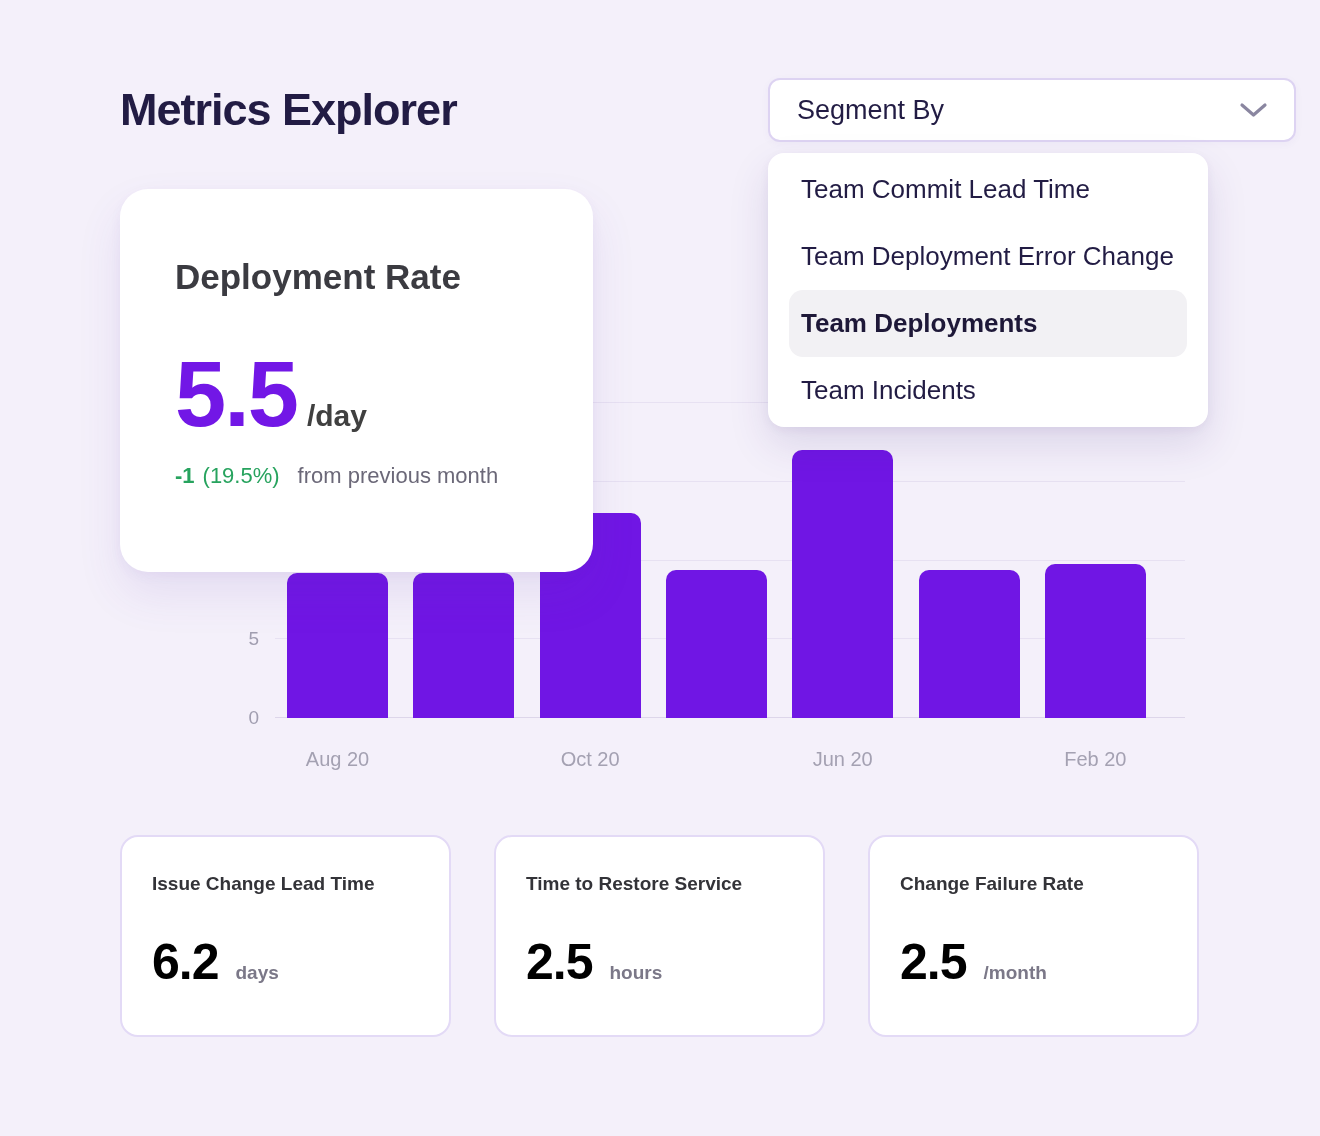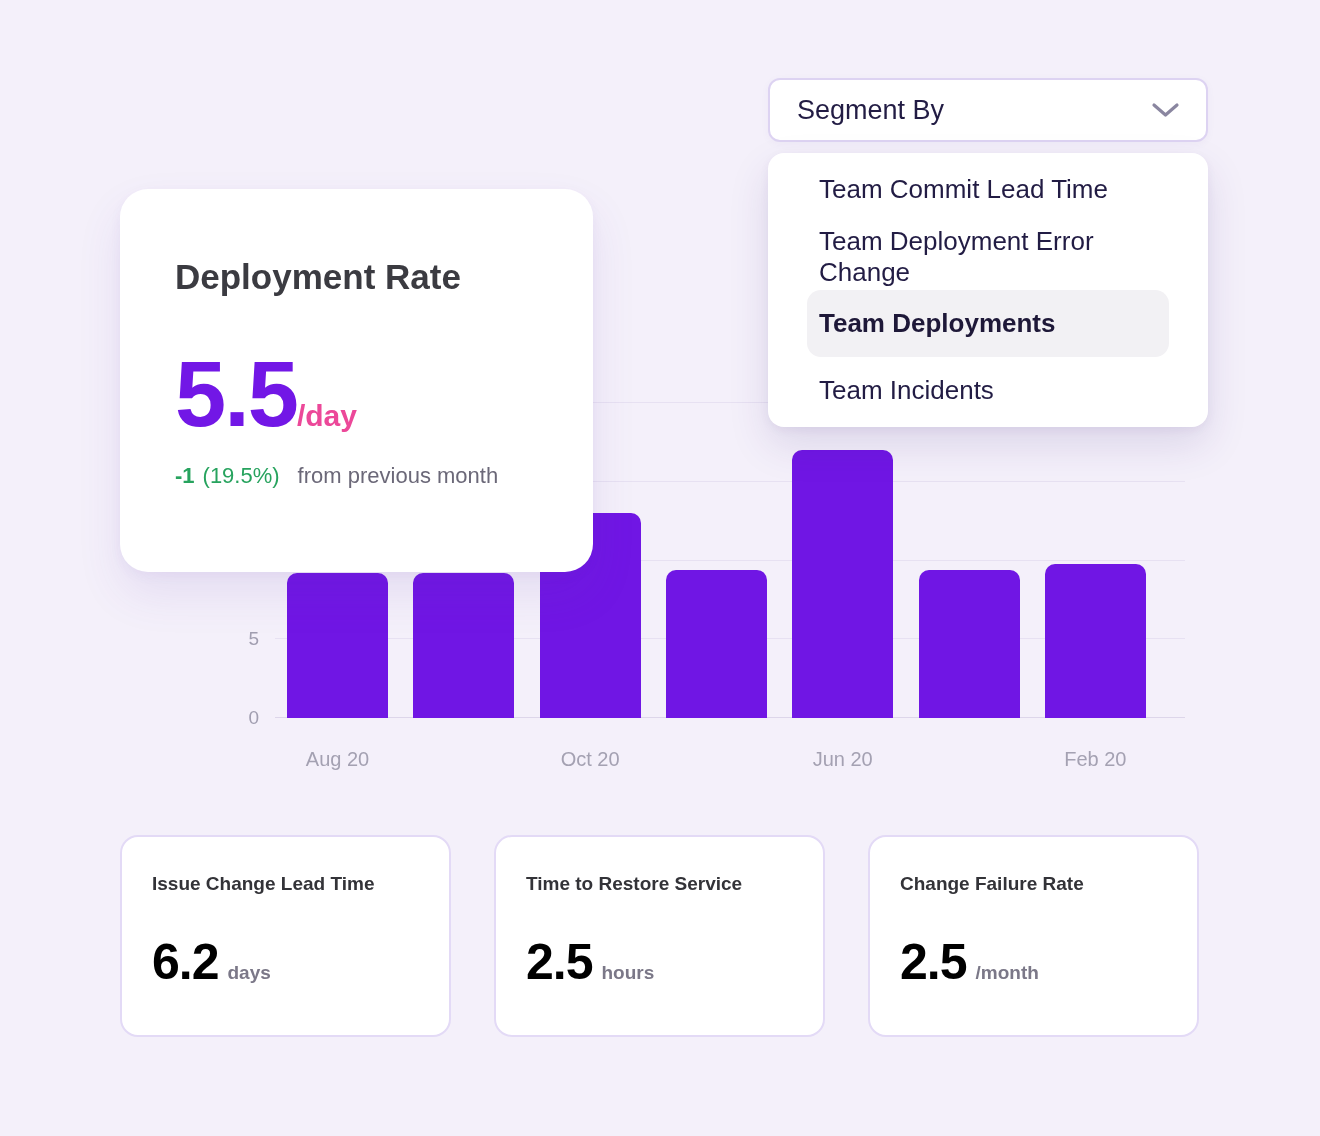--- a/index.html
+++ b/index.html
@@ -48,43 +48,43 @@
   }
   .m-title {
     position:absolute; left:55px; top:68px;
     font-size:35px; font-weight:bold; color:#3b3b41;
   }
   .m-value-row {
     position:absolute; left:55px; top:159px;
     display:flex; align-items:baseline;
   }
   .m-value { font-size:92px; font-weight:bold; line-height:1; color:#7217e6; letter-spacing:-2px; }
-  .m-unit  { font-size:30px; font-weight:bold; color:#ec4899; }
+  .m-unit  { font-size:30px; font-weight:bold; color:#404040; margin-left:10px; }
   .m-delta-row {
     position:absolute; left:55px; top:274px;
     display:flex; align-items:baseline; font-size:22px;
   }
   .m-delta       { color:#27a35e; font-weight:bold; }
   .m-delta-pct   { color:#27a35e; margin-left:8px; }
   .m-delta-note  { color:#6b6878; margin-left:18px; }
 
   
   .dd-button {
-    position:absolute; left:768px; top:78px; width:440px; height:64px;
+    position:absolute; left:768px; top:78px; width:528px; height:64px;
     background:#ffffff; border:2px solid #ddd3f2; border-radius:12px;
     display:flex; align-items:center; justify-content:space-between;
     padding:0 26px 0 27px; z-index:6; cursor:pointer;
     box-shadow:0 2px 8px rgba(80,50,150,0.04);
   }
   .dd-label { font-size:27px; color:#221c44; }
   .dd-menu {
     position:absolute; left:768px; top:153px; width:440px; height:274px;
     background:#ffffff; border-radius:16px; z-index:6;
     box-shadow:0 18px 40px rgba(60,40,120,0.13), 0 3px 10px rgba(60,40,120,0.06);
-    padding:2px 39px; display:flex; flex-direction:column; justify-content:center;
+    padding:2px 21px; display:flex; flex-direction:column; justify-content:center;
   }
   .menu-item {
     height:67px; display:flex; align-items:center;
     padding-left:12px; font-size:26px; color:#221c44;
     border-radius:14px; cursor:pointer;
   }
   .menu-item.selected { background:#f2f1f4; font-weight:bold; color:#1e1838; }
 
   
   .sum-card {
@@ -96,27 +96,28 @@
   .sum-card.c2 { left:868px; }
   .s-title {
     position:absolute; left:30px; top:36px;
     font-size:19px; font-weight:bold; color:#333338; white-space:nowrap;
   }
   .s-value-row {
     position:absolute; left:30px; top:100px;
     display:flex; align-items:baseline;
   }
   .s-value { font-size:50px; font-weight:bold; line-height:1; color:#000000; letter-spacing:-1px; }
-  .s-unit  { font-size:19px; font-weight:bold; color:#7b7888; margin-left:9px; }
+  .s-unit  { font-size:19px; font-weight:bold; color:#7b7888; margin-left:17px; }
 </style>
 </head>
 <body>
 
 <div class="page">
 
+  <div class="page-title">Metrics Explorer</div>
 
   <div class="plot" id="plot">
       <div class="gridline zero" style="bottom: 0px;"></div>
       <div class="gridline" style="bottom: 78.75px;"></div>
       <div class="gridline" style="bottom: 157.5px;"></div>
       <div class="gridline" style="bottom: 236.25px;"></div>
       <div class="gridline" style="bottom: 315px;"></div>
       <div class="bar" style="left: 12px; width: 101px; height: 144.9px; background: rgb(112, 22, 228);"></div>
       <div class="bar" style="left: 138.3px; width: 101px; height: 144.9px; background: rgb(112, 22, 228);"></div>
       <div class="bar" style="left: 264.6px; width: 101px; height: 204.75px; background: rgb(112, 22, 228);"></div>

